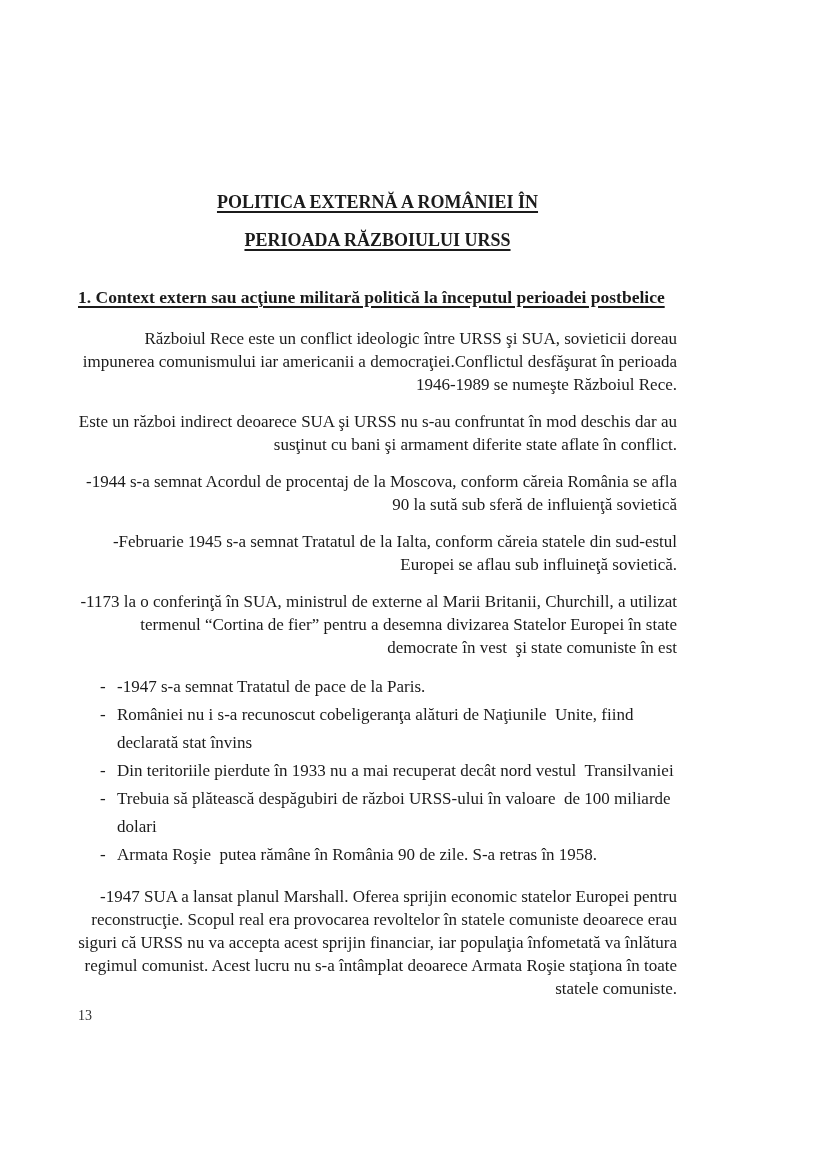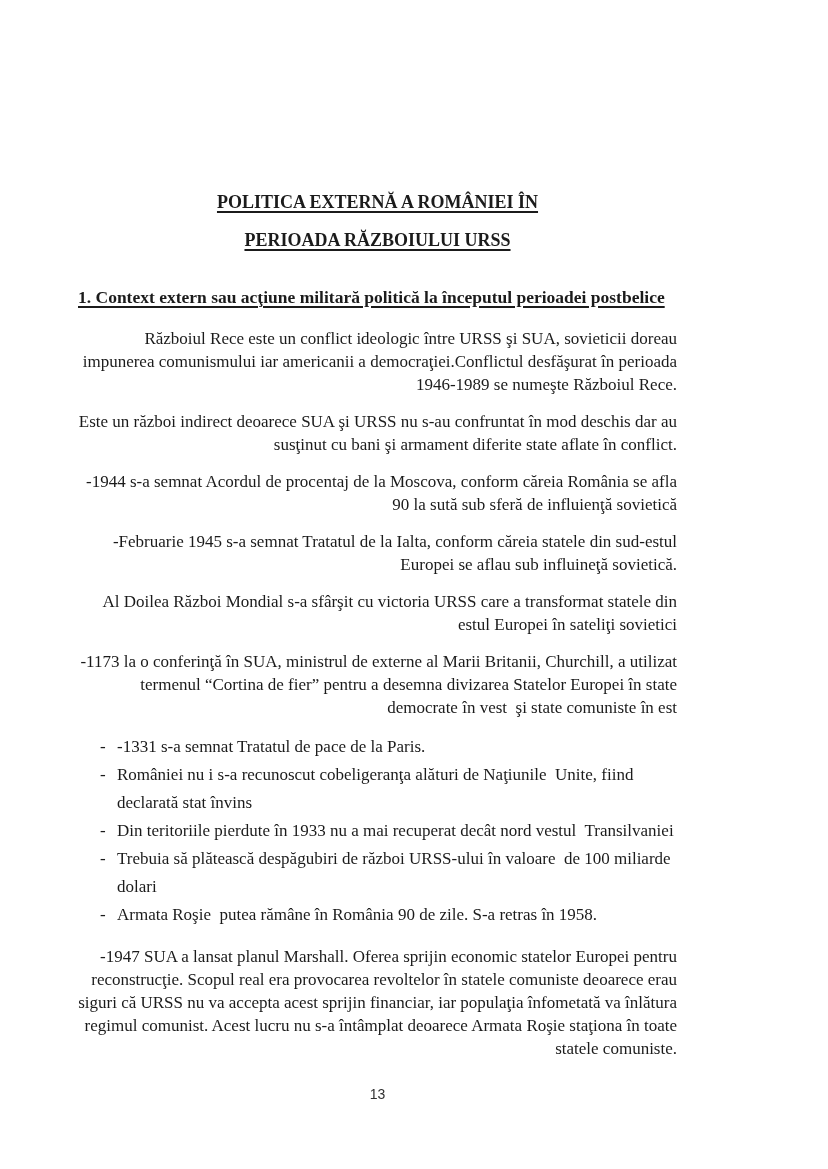--- a/index.html
+++ b/index.html
@@ -56,23 +56,23 @@
     line-height: 28px;
   }
   .dash-marker {
     position: absolute;
     left: 0;
     top: 0;
   }
   .dash-text { white-space: pre-wrap; }
   .closing { margin: 16px 0 0 0; }
   .page-footer {
-    margin-top: 26px;
-    text-align: center;
-    font-family: Liberation Sans, sans-serif;
+    margin-top: 8px;
+    text-align: left;
+    font-family: Liberation Serif, serif;
     font-size: 14px;
     color: var(--page-number-text);
   }
 </style>
 </head>
 <body>
 
 <div class="page">
 
   <header>
@@ -80,28 +80,27 @@
     <div class="doc-title">PERIOADA RĂZBOIULUI URSS</div>
   </header>
 
   <h2 class="section-heading">1. Context extern sau acţiune militară politică la începutul perioadei postbelice</h2>
 
   <div class="body-text">
       <p class="para">Războiul Rece este un conflict ideologic între URSS şi SUA, sovieticii doreau impunerea comunismului iar americanii a democraţiei.Conflictul desfăşurat în perioada 1946-1989 se numeşte Războiul Rece.</p>
       <p class="para">Este un război indirect deoarece SUA şi URSS nu s-au confruntat în mod deschis dar au susţinut cu bani şi armament diferite state aflate în conflict.</p>
       <p class="para">-1944 s-a semnat Acordul de procentaj de la Moscova, conform căreia România se afla 90 la sută sub sferă de influienţă sovietică</p>
       <p class="para">-Februarie 1945 s-a semnat Tratatul de la Ialta, conform căreia statele din sud-estul Europei se aflau sub influineţă sovietică.</p>
-      <p class="para">Al Doilea Război Mondial s-a sfârşit cu victoria URSS care a transformat statele din estul Europei în sateliţi sovietici</p>
       <p class="para">-1173 la o conferinţă în SUA, ministrul de externe al Marii Britanii, Churchill, a utilizat termenul “Cortina de fier” pentru a desemna divizarea Statelor Europei în state democrate în vest  şi state comuniste în est</p>
     </div>
 
   <ul class="dash-list">
       <li class="dash-item">
       <span class="dash-marker">-</span>
-      <span class="dash-text">-1331 s-a semnat Tratatul de pace de la Paris.</span>
+      <span class="dash-text">-1947 s-a semnat Tratatul de pace de la Paris.</span>
     </li>
       <li class="dash-item">
       <span class="dash-marker">-</span>
       <span class="dash-text">României nu i s-a recunoscut cobeligeranţa alături de Naţiunile  Unite, fiind declarată stat învins</span>
     </li>
       <li class="dash-item">
       <span class="dash-marker">-</span>
       <span class="dash-text">Din teritoriile pierdute în 1933 nu a mai recuperat decât nord vestul  Transilvaniei</span>
     </li>
       <li class="dash-item">

